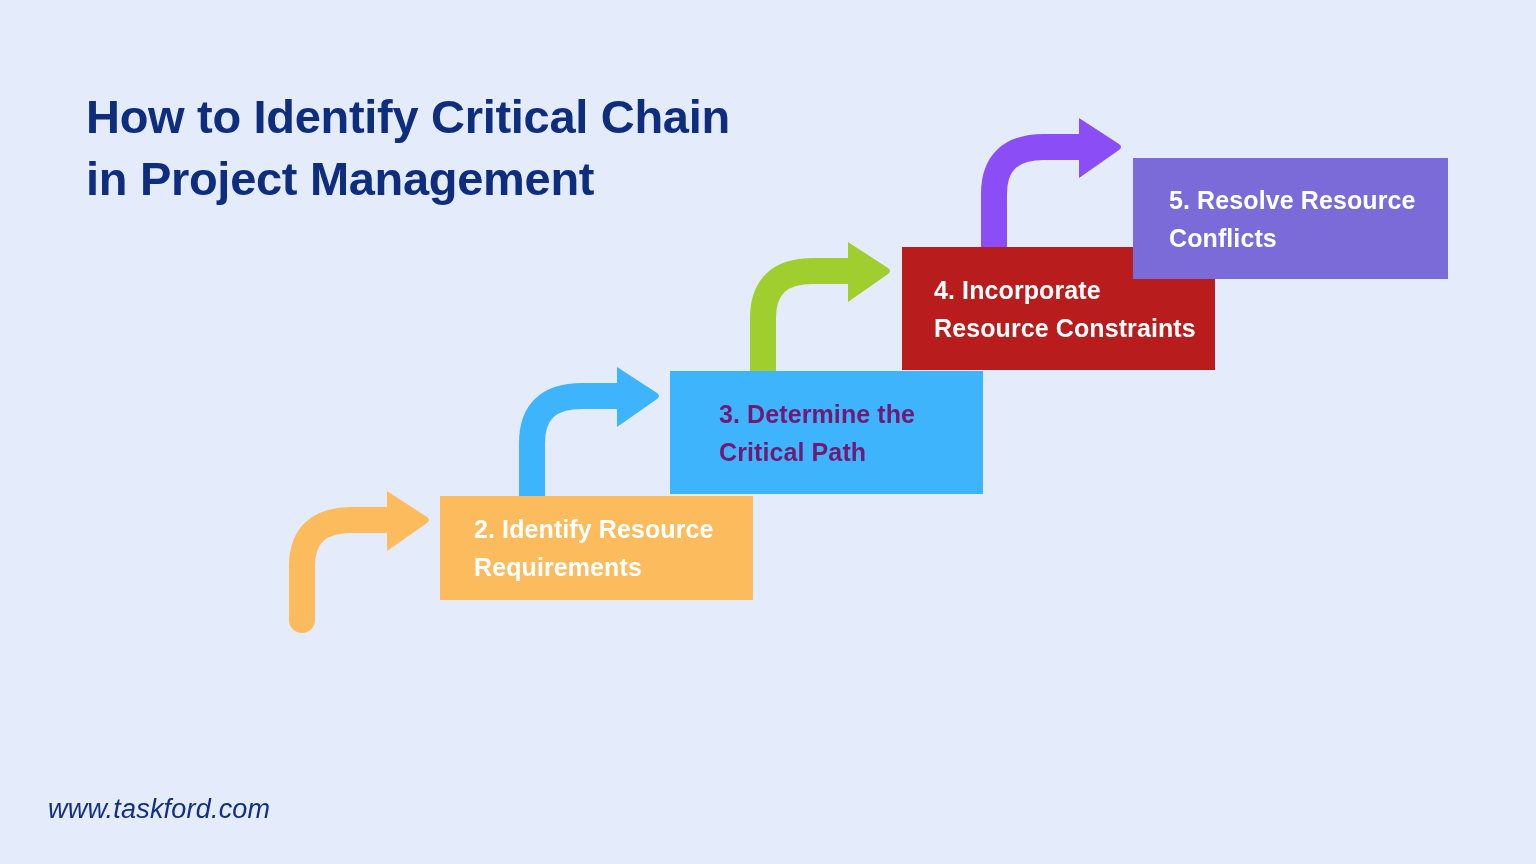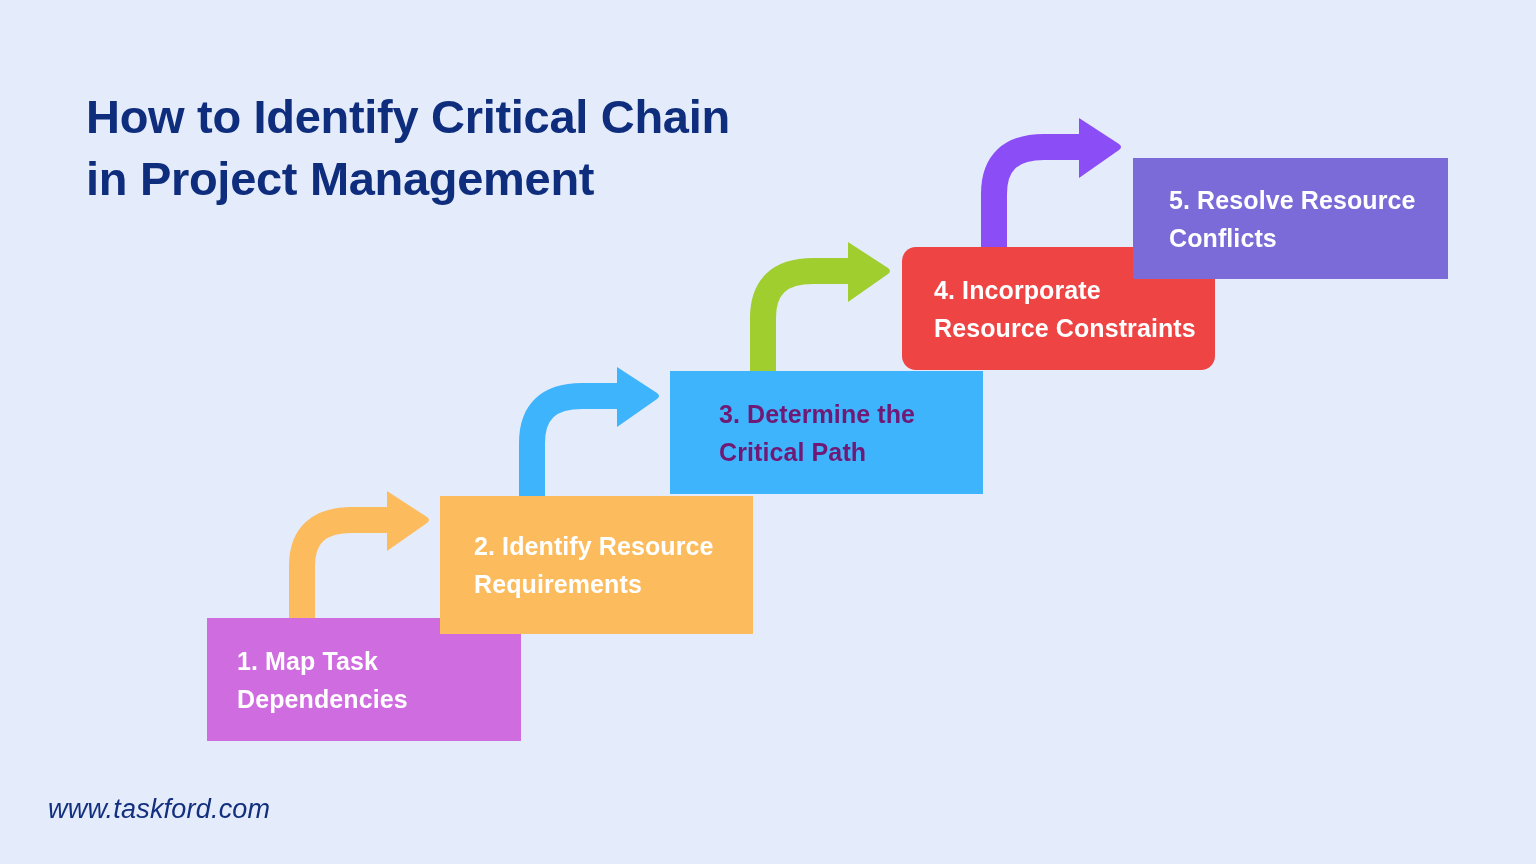--- a/index.html
+++ b/index.html
@@ -64,21 +64,21 @@
   }
   .step-label {
     color: #ffffff;
     font-size: 25px;
     font-weight: bold;
     line-height: 38px;
     letter-spacing: 0.1px;
   }
 
   #step-1 { left: 207px; top: 618px; width: 314px; height: 123px; }
-  #step-2 { left: 440px; top: 496px; width: 313px; height: 138px; }
+  #step-2 { left: 440px; top: 496px; width: 313px; height: 104px; }
   #step-3 { left: 670px; top: 371px; width: 313px; height: 123px; }
   #step-4 { left: 902px; top: 247px; width: 313px; height: 123px; }
   #step-5 { left: 1133px; top: 122px; width: 315px; height: 121px; margin-top: 36px; }
 
   #step-1 .step-label { padding-left: 12px; }
   #step-2 .step-label { padding-left: 16px; }
   #step-3 .step-label { padding-left: 31px; }
   #step-4 .step-label { padding-left: 14px; }
   #step-5 .step-label { padding-left: 18px; }
 </style>
@@ -105,33 +105,30 @@
       <path d="M763,372 L763,318 Q763,271 813,271 L853,271" fill="none" stroke-width="26" stroke-linecap="round" stroke="#a0ce2f"></path>
       <path d="M848,242 L848,302 L888,274 Q892,271 888,268 Z" fill="#a0ce2f"></path>
     </g>
 
     <g>
       <path d="M994,248 L994,194 Q994,147 1044,147 L1084,147" fill="none" stroke-width="26" stroke-linecap="round" stroke="#8b4df5"></path>
       <path d="M1079,118 L1079,178 L1119,150 Q1123,147 1119,144 Z" fill="#8b4df5"></path>
     </g>
   </svg>
 
-  <div class="step-box" id="step-1" style="background-color: rgb(206, 108, 224);">
-    <span class="step-label" style="color: rgb(255, 255, 255);">1. Map Task Dependencies</span>
-  </div>
 
   <div class="step-box" id="step-2" style="background-color: rgb(252, 188, 93);">
     <span class="step-label" style="color: rgb(255, 255, 255);">2. Identify Resource Requirements</span>
   </div>
 
   <div class="step-box" id="step-3" style="background-color: rgb(61, 180, 251);">
     <span class="step-label" style="color: #701a75;">3. Determine the Critical Path</span>
   </div>
 
-  <div class="step-box" id="step-4" style="background-color: #ef4444; border-radius: 14px;">
+  <div class="step-box" id="step-4" style="background-color: #b91c1c;">
     <span class="step-label" style="color: rgb(255, 255, 255);">4. Incorporate Resource Constraints</span>
   </div>
 
   <div class="step-box" id="step-5" style="background-color: rgb(122, 107, 216);">
     <span class="step-label" style="color: rgb(255, 255, 255);">5. Resolve Resource Conflicts</span>
   </div>
 
   <div id="footer">www.taskford.com</div>
 
 </div>

